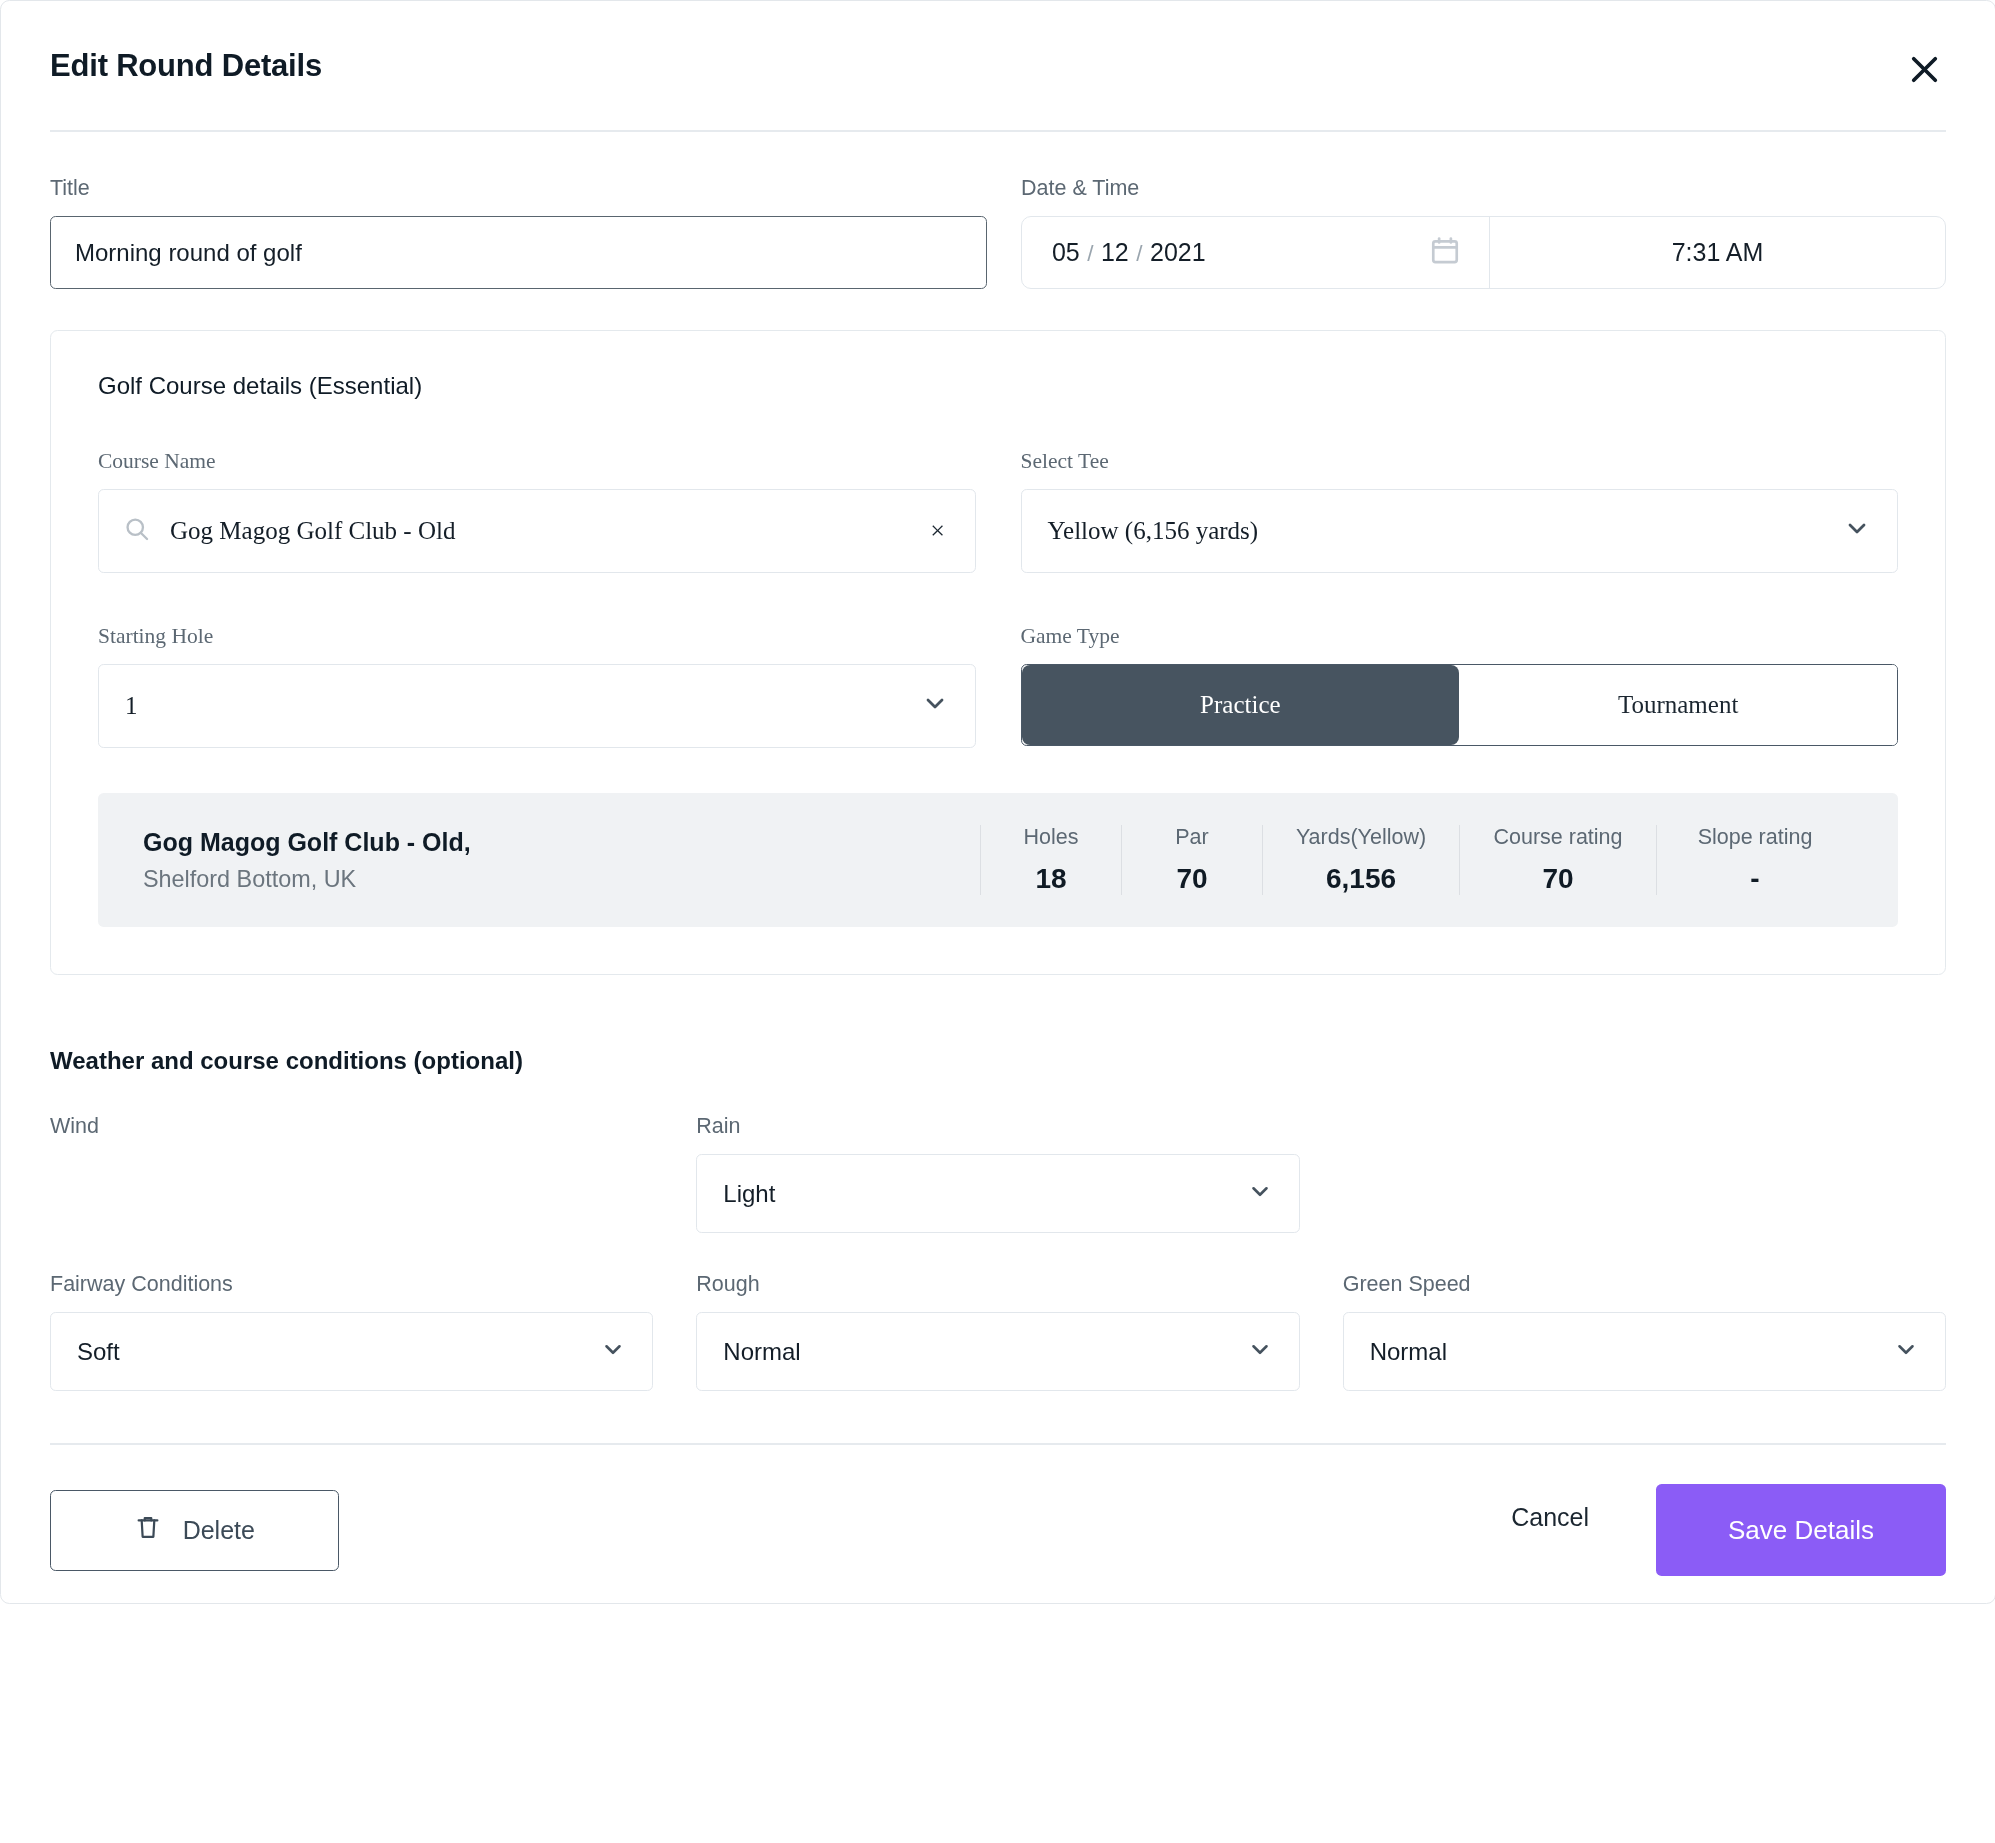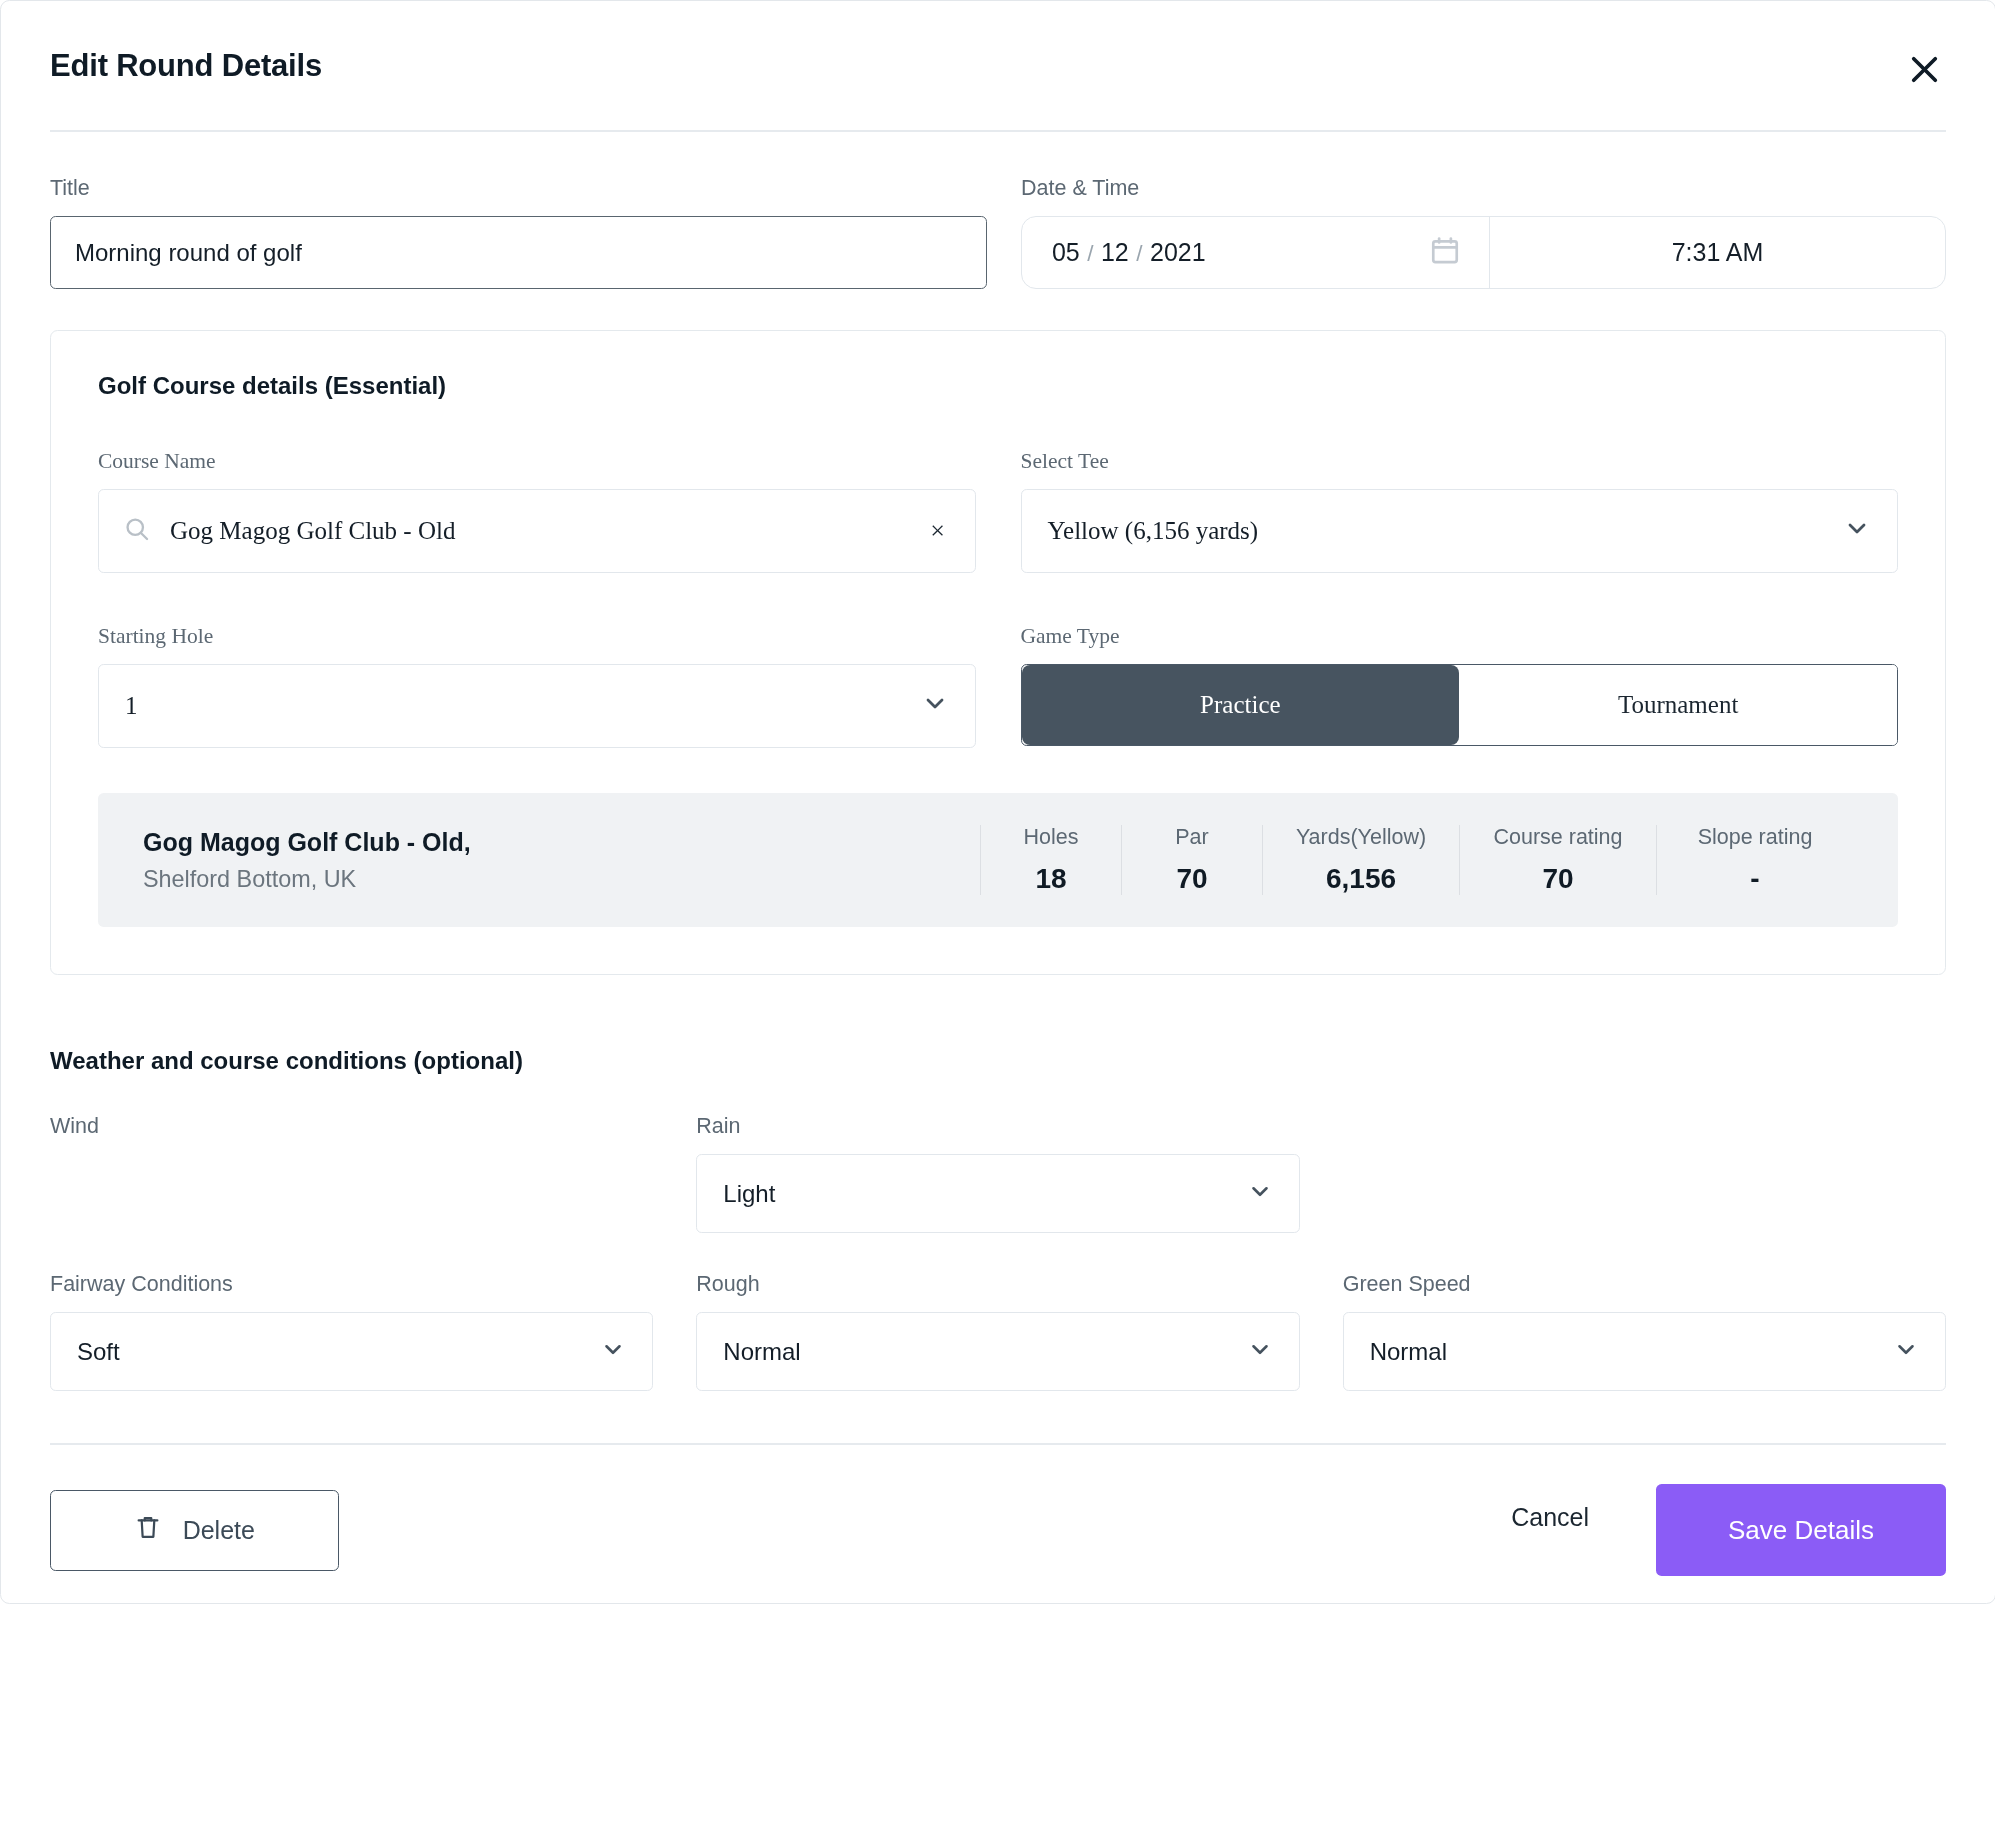--- a/index.html
+++ b/index.html
@@ -73,21 +73,21 @@
     gap: 34px;
     margin-top: 44px;
   }
   .col-title { width: 937px; }
   .col-datetime { flex: 1; }
 
   .datetime-wrap {
     display: flex;
     height: 73px;
     border: 1.9px solid #e2e7ec;
-    border-radius: 15px;
+    border-radius: 10px;
     overflow: hidden;
   }
   .date-part {
     flex: 0 0 468px;
     display: flex;
     align-items: center;
     padding: 0 28px;
     border-right: 1.9px solid #e2e7ec;
     justify-content: space-between;
   }
@@ -110,21 +110,21 @@
 
   
   .course-card {
     margin-top: 41px;
     border: 1.9px solid #e4e9ed;
     border-radius: 7.5px;
     padding: 41px 47px 47px 47px;
   }
   .card-heading {
     font-size: 24px;
-    font-weight: bold;
+    font-weight: normal;
     color: #0f1b26;
     margin-bottom: 49px;
   }
   .card-grid {
     display: flex;
     gap: 45px;
   }
   .card-col { flex: 1; font-family: Liberation Serif, serif; }
 
   .search-box {

